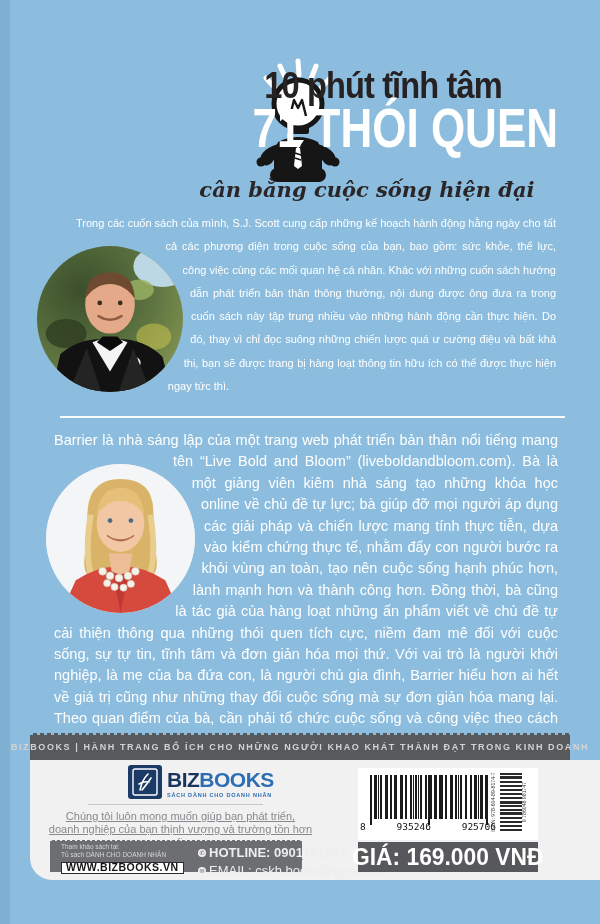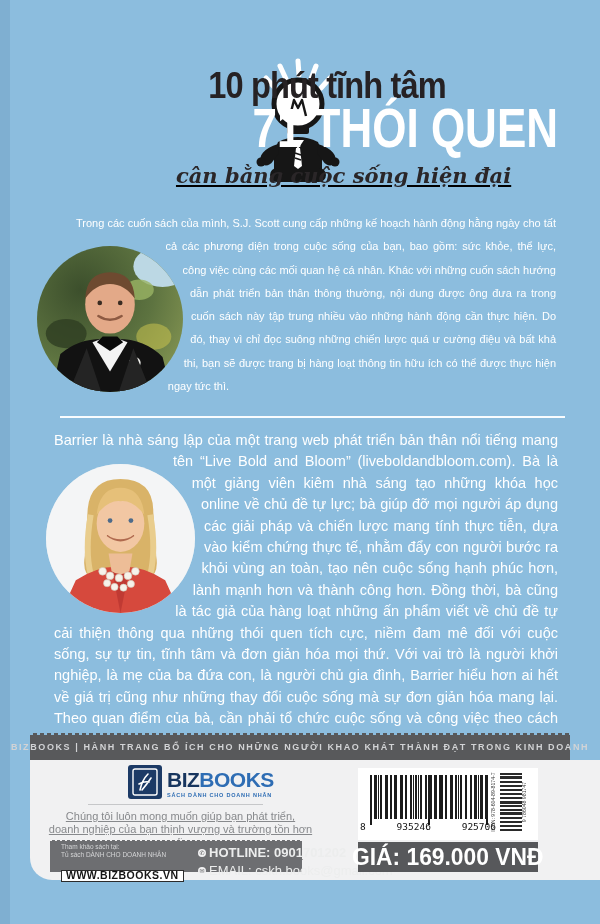--- a/index.html
+++ b/index.html
@@ -6,26 +6,26 @@
   body{
     width:600px;height:924px;position:relative;overflow:hidden;
     background:#8cbdde;
     font-family:"Liberation Sans", sans-serif;
     -webkit-font-smoothing:antialiased;
   }
   .abs{position:absolute;}
   .spine-strip{left:0;top:0;width:10px;height:924px;background:rgba(20,60,100,0.10);}
 
   
-  .title-block{right:42px;top:68px;text-align:left;text-decoration:underline;}
+  .title-block{right:42px;top:68px;text-align:center;}
   .title-line1{display:inline-block;font-size:37px;font-weight:bold;color:#262224;
     line-height:36px;transform:scaleX(.88);transform-origin:right center;letter-spacing:-1px;white-space:nowrap;}
   .title-line2{display:inline-block;font-size:55px;font-weight:800;color:#ffffff;
     line-height:48px;transform:scaleX(.80);transform-origin:right center;letter-spacing:0px;white-space:nowrap;}
-  .title-tagline{display:block;margin-top:11px;font-family:"DejaVu Serif",serif;font-style:italic;
+  .title-tagline{display:block;margin-top:25px;font-family:"DejaVu Serif",serif;font-style:italic;
     font-weight:bold;font-size:21px;color:#2a2628;white-space:nowrap;}
 
   
   .medi-icon{left:248px;top:56px;width:100px;height:134px;}
 
   
   .para{color:#ffffff;text-align:justify;}
   .para-1{left:76px;top:212px;width:480px;font-size:11px;line-height:23.3px;}
   .para-2{left:54px;top:430px;width:504px;font-size:14.5px;line-height:21.4px;}
   .wrap-spacer{float:left;}
@@ -62,21 +62,21 @@
 
   .panel-divider{left:58px;top:44px;width:175px;height:1px;background:#c6c7c9;}
 
   .mission{left:8px;top:50px;width:285px;text-align:center;font-size:11px;line-height:12.8px;
     color:#87898c;white-space:pre-line;text-decoration:underline;}
 
   .contact-bar{left:20px;top:80px;width:252px;height:32px;background:#6d6e71;}
   .contact-bar::before{content:"";position:absolute;left:0;top:-1px;width:100%;height:2px;
     background:repeating-linear-gradient(90deg,#f1f1f2 0 2px,transparent 2px 5px);}
   .contact-left{left:11px;top:3px;color:#d4d5d6;font-size:6.5px;line-height:7.5px;}
-  .website-box{display:inline-block;margin-top:12px;background:#ffffff;color:#141414;
+  .website-box{display:inline-block;margin-top:4px;background:#ffffff;color:#141414;
     font-size:10.5px;font-weight:bold;letter-spacing:0.5px;padding:1px 4px;border:1px solid #2b2b2b;}
   .contact-right{left:148px;top:5px;color:#eceded;}
   .contact-line{display:flex;align-items:center;margin-bottom:3px;white-space:nowrap;}
   .c-icon{width:8px;height:8px;border-radius:50%;background:#f1f1f2;color:#58595b;font-size:6px;
     line-height:8px;text-align:center;margin-right:3px;flex:0 0 auto;}
   .hotline-text{font-size:13px;font-weight:bold;}
   .email-text{font-size:13px;}
 
   
   .barcode-box{left:328px;top:8px;width:180px;height:72px;background:#ffffff;}

